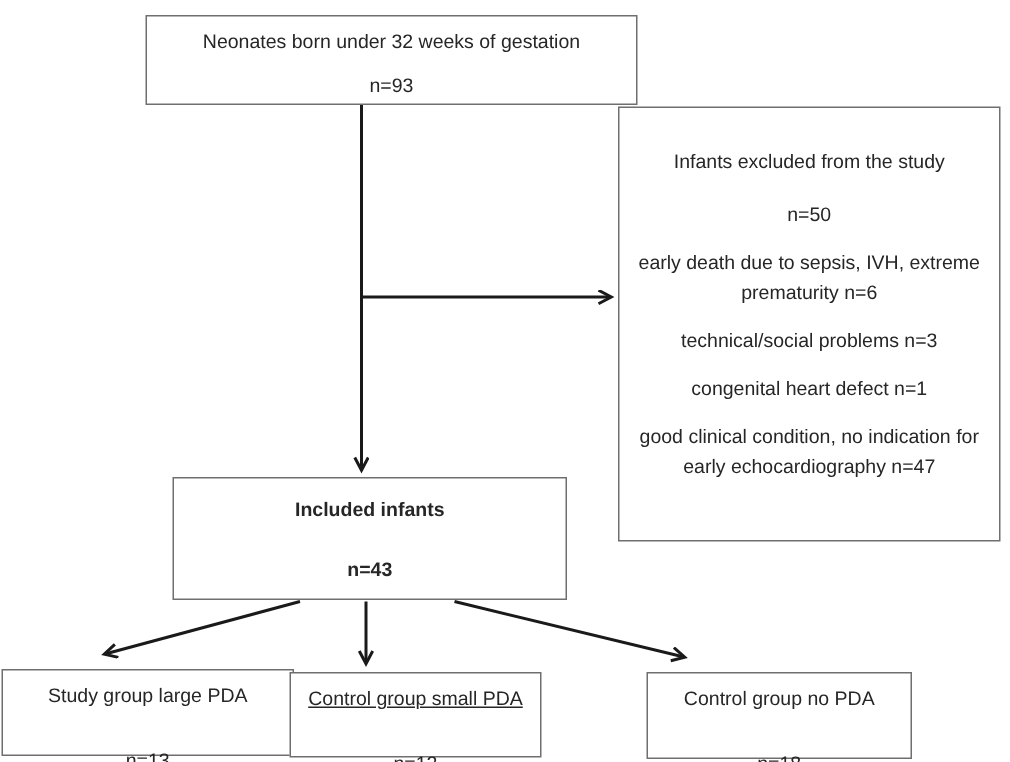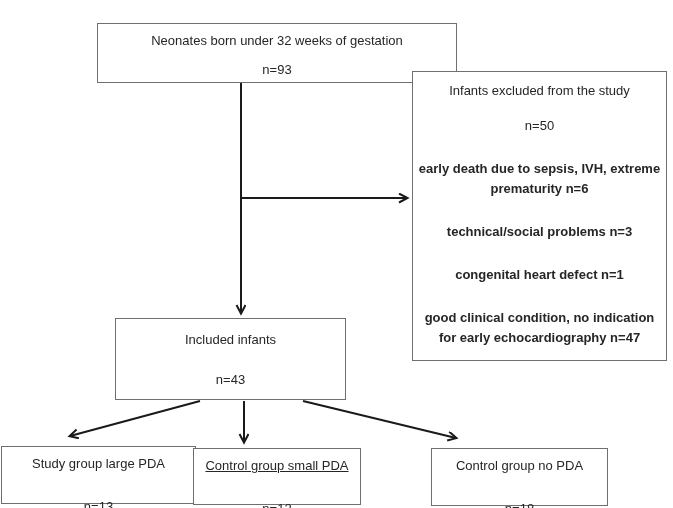--- a/index.html
+++ b/index.html
@@ -26,23 +26,23 @@
     line-height: 20px;
   }
   .node .label { padding: 0 6px; }
   .node .count { padding: 0 6px; }
 
   
   .n-total { padding-top: 7px; }
   .n-total .count { margin-top: 9px; }
 
   
-  .n-excluded { padding-top: 9px; }
+  .n-excluded { padding-top: 26px; }
   .n-excluded .count { margin-top: 15px; }
-  .n-excluded .reason { margin: 23px 0 0 0; padding: 0 5px; font-weight: bold; }
+  .n-excluded .reason { margin: 12px 0 0 0; padding: 0 5px; }
 
   
   .n-included { padding-top: 11px; }
   .n-included .count { margin-top: 20px; }
 
   
   .n-bottom { padding-top: 7px; }
   .n-bottom .count { margin-top: 23px; }
 
   #arrows {
@@ -63,35 +63,35 @@
         <path d="M1,0.5 L9.5,5 L1,9.5" fill="none" stroke="#1a1a1a" stroke-width="2"></path>
       </marker>
     </defs>
     <line x1="241" y1="66" x2="241" y2="313" stroke="#1a1a1a" stroke-width="2" marker-end="url(#chev)"></line>
     <line x1="241" y1="198" x2="407" y2="198" stroke="#1a1a1a" stroke-width="2" marker-end="url(#chev)"></line>
     <line x1="200" y1="401" x2="70" y2="436" stroke="#1a1a1a" stroke-width="2" marker-end="url(#chev)"></line>
     <line x1="244" y1="401" x2="244" y2="442" stroke="#1a1a1a" stroke-width="2" marker-end="url(#chev)"></line>
     <line x1="303" y1="401" x2="456" y2="438" stroke="#1a1a1a" stroke-width="2" marker-end="url(#chev)"></line>
   </svg>
 
-  <div class="node n-total" style="left:97px; top:23px; width:360px; height:60px;">
+  <div class="node n-total" style="left:97px; top:10px; width:328px; height:60px;">
     <div class="label">Neonates born under 32 weeks of gestation</div>
     <div class="count">n=93</div>
   </div>
 
   <div class="node n-excluded" style="left:412px; top:71px; width:255px; height:290px;">
     <div class="label">Infants excluded from the study</div>
     <div class="count">n=50</div>
     <p class="reason">early death due to sepsis, IVH, extreme prematurity n=6</p>
     <p class="reason">technical/social problems n=3</p>
     <p class="reason">congenital heart defect n=1</p>
     <p class="reason">good clinical condition, no indication for early echocardiography n=47</p>
   </div>
 
-  <div class="node n-included" style="left:115px; top:318px; width:231px; height:82px;">
+  <div class="node n-included" style="left:115px; top:318px; width:263px; height:82px;font-weight:bold;">
     <div class="label">Included infants</div>
     <div class="count">n=43</div>
   </div>
 
   <div class="node n-bottom" style="left:1px; top:446px; width:195px; height:58px;">
     <div class="label">Study group large PDA</div>
     <div class="count">n=13</div>
   </div>
 
   <div class="node n-bottom" style="left:193px; top:448px; width:168px; height:57px;text-decoration:underline;">

